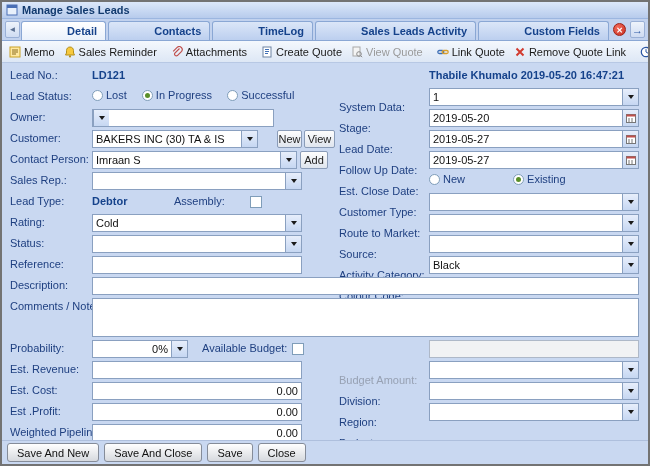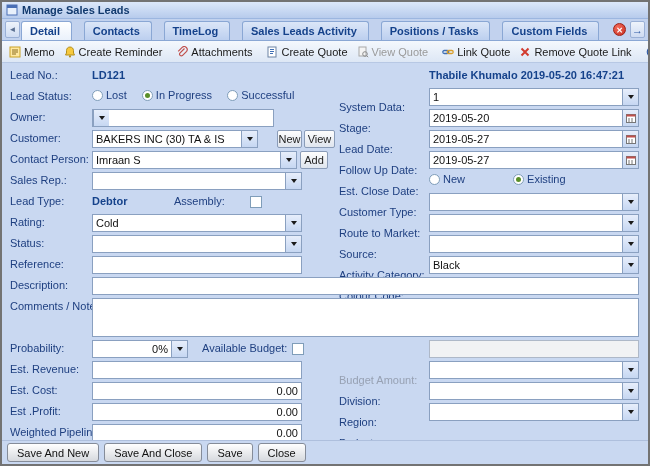--- a/index.html
+++ b/index.html
@@ -19,24 +19,24 @@
     height:22px; display:flex; align-items:flex-end;
     background:#c2d2ee; border-bottom:1px solid #8aa7d4; padding:0 2px;
   }
   .tab-scroll {
     width:15px; height:17px; margin:0 1px 2px; display:flex; align-items:center; justify-content:center;
     border:1px solid #9ab0d6; background:linear-gradient(#eef3fb,#cfdcf2); border-radius:2px;
     color:#5b7092; font-size:8px; cursor:pointer;
   }
   .tab-scroll.right { color:#2a56a4; font-size:11px; font-weight:bold; }
   .tab {
-    flex:1 1 auto; height:19px; line-height:18px; text-align:left; font-weight:bold;
+    flex:1 1 auto; height:19px; line-height:18px; text-align:right; font-weight:bold;
     color:#15428b; background:linear-gradient(#dbe6f8,#bccfef);
     border:1px solid #8aa7d4; border-bottom:none; border-radius:3px 3px 0 0;
-    margin-right:12px; cursor:pointer; white-space:nowrap; overflow:hidden; padding:0 8px;
+    margin-right:2px; cursor:pointer; white-space:nowrap; overflow:hidden; padding:0 8px;
   }
   .tab.active { background:linear-gradient(#ffffff,#eaf1fb); }
   .tab-close {
     width:13px; height:13px; min-width:13px; border-radius:50%;
     background:radial-gradient(circle at 35% 30%, #f46a5a, #c62f21);
     color:#fff; font-size:8px; font-weight:bold; line-height:13px; text-align:center;
     margin:0 3px 4px 2px; cursor:pointer; border:1px solid #9e2014;
   }
   
   .toolbar {
@@ -129,21 +129,20 @@
     </span>
     <span>Manage Sales Leads</span>
   </div>
 
   <div class="tabbar">
     <span class="tab-scroll">◄</span>
     <div class="tab active"><span>Detail</span></div>
     <div class="tab"><span>Contacts</span></div>
     <div class="tab"><span>TimeLog</span></div>
     <div class="tab"><span>Sales Leads Activity</span></div>
-    <div class="tab"><span>Positions / Tasks</span></div>
     <div class="tab"><span>Custom Fields</span></div>
     <span class="tab-close">✕</span>
     <span class="tab-scroll right">→</span>
   </div>
 
   <div class="toolbar">
     <div class="tbtn">
       <span class="tico">
           <svg width="12" height="12">
             <rect x="1" y="1" width="10" height="10" fill="#ffe9a2" stroke="#c9a227"></rect>
@@ -152,21 +151,21 @@
         </span>
       <span>Memo</span>
     </div>
     <div class="tbtn">
       <span class="tico">
           <svg width="12" height="12">
             <path d="M6 1c2.2 0 3.5 1.6 3.5 3.6V7l1 2H1.5l1-2V4.6C2.5 2.6 3.8 1 6 1z" fill="#f7c93d" stroke="#b38f1d"></path>
             <circle cx="6" cy="10.4" r="1.1" fill="#b38f1d"></circle>
           </svg>
         </span>
-      <span>Create Reminder</span>
+      <span>Sales Reminder</span>
     </div>
     <span class="tsep"></span>
     <div class="tbtn">
       <span class="tico">
           <svg width="12" height="12" viewBox="0 0 12 12">
             <path d="M8.5 2.5L3.9 7.1a1.8 1.8 0 0 0 2.5 2.5l4.2-4.2a3 3 0 0 0-4.2-4.2L2.2 5.4" fill="none" stroke="#c0504d" stroke-width="1.2"></path>
           </svg>
         </span>
       <span>Attachments</span>
     </div>

